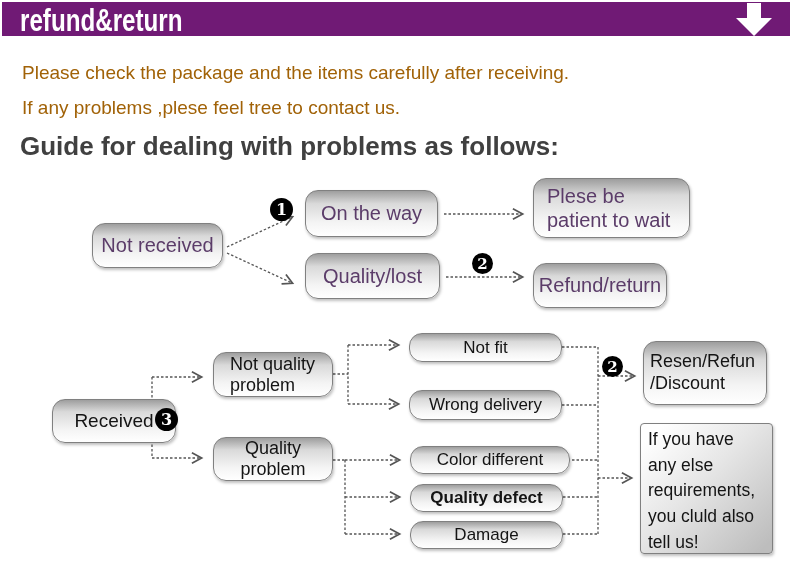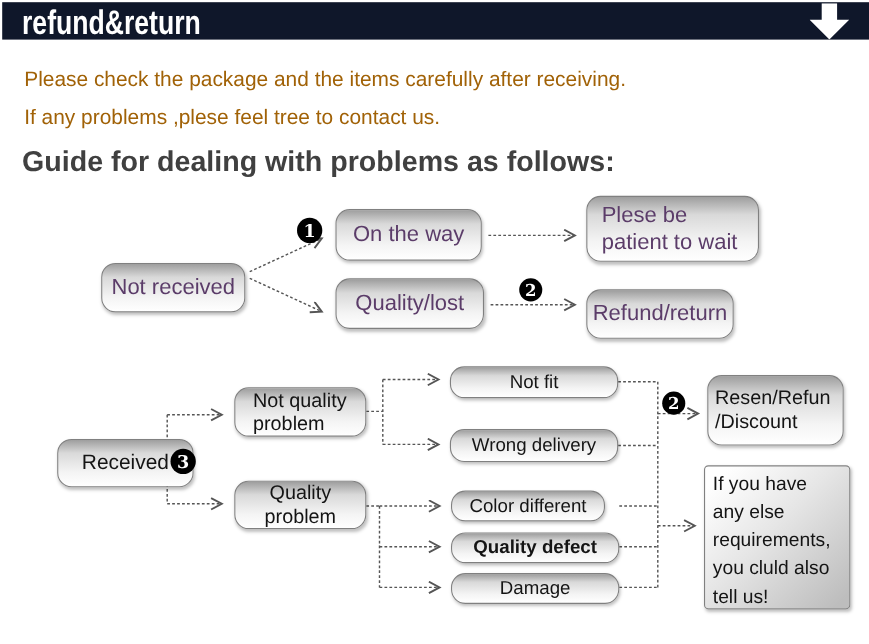--- a/index.html
+++ b/index.html
@@ -1,20 +1,20 @@
 <!DOCTYPE html>
 <html><head>
 <meta charset="utf-8">
 <style>
   html,body{margin:0;padding:0;background:#fff;}
   .page{position:relative;width:790px;height:585px;background:#fff;overflow:hidden;
         font-family:"Liberation Sans", sans-serif;}
 
   
-  .banner{position:absolute;left:2px;top:2px;right:0;height:34px;background:#0f172a;}
+  .banner{position:absolute;left:2px;top:2px;right:0;height:34px;background:#701a75;}
   .banner-title{position:absolute;left:18px;top:1px;color:#fff;font-size:31px;font-weight:700;
         letter-spacing:0px;transform:scaleX(0.78);transform-origin:left center;
         font-family:"Liberation Sans", sans-serif;white-space:nowrap;}
   .banner-arrow{position:absolute;right:18px;top:1px;width:36px;height:33px;}
 
   
   .intro{position:absolute;left:22px;color:#a16207;font-size:19px;white-space:nowrap;}
   .intro1{top:62px;}
   .intro2{top:97px;}
   .heading{position:absolute;left:20px;top:131px;font-size:26px;font-weight:700;
@@ -88,35 +88,35 @@
       <line x1="562" y1="405" x2="598" y2="405"></line>
       <line x1="563" y1="460" x2="598" y2="460"></line>
       <line x1="563" y1="497" x2="598" y2="497"></line>
       <line x1="563" y1="534" x2="598" y2="534"></line>
       <line x1="598" y1="347" x2="598" y2="534"></line>
       <line x1="598" y1="376" x2="634" y2="376" marker-end="url(#ah)"></line>
       <line x1="598" y1="478" x2="631" y2="478" marker-end="url(#ah)"></line>
     </g>
   </svg>
 
-  <div class="node purple" style="left:92px;top:239px;width:131px;height:45px;font-size:20px;">Not received</div>
+  <div class="node purple" style="left:92px;top:223px;width:131px;height:45px;font-size:20px;">Not received</div>
   <div class="node purple" style="left:305px;top:190px;width:133px;height:47px;font-size:20px;">On the way</div>
   <div class="node purple pre left" style="left:533px;top:178px;width:157px;height:60px;font-size:20px;padding-left:13px;line-height:1.2;">Plese be
 patient to wait</div>
   <div class="node purple" style="left:305px;top:253px;width:135px;height:46px;font-size:20px;">Quality/lost</div>
   <div class="node purple" style="left:533px;top:263px;width:134px;height:45px;font-size:20px;">Refund/return</div>
 
   <div class="node" style="left:12px;top:399px;width:124px;height:44px;font-size:19px;margin-left:40px;">Received</div>
   <div class="node pre left" style="left:213px;top:352px;width:120px;height:45px;font-size:18px;padding-left:16px;">Not quality
 problem</div>
   <div class="node pre" style="left:213px;top:437px;width:120px;height:44px;font-size:18px;">Quality
 problem</div>
   <div class="node" style="left:409px;top:333px;width:153px;height:29px;font-size:17px;text-align:right;">Not fit</div>
   <div class="node" style="left:409px;top:390px;width:153px;height:30px;font-size:17px;">Wrong delivery</div>
-  <div class="node" style="left:410px;top:446px;width:140px;height:28px;font-size:17px;">Color different</div>
+  <div class="node" style="left:410px;top:446px;width:160px;height:28px;font-size:17px;">Color different</div>
   <div class="node bold" style="left:410px;top:484px;width:153px;height:28px;font-size:17px;">Quality defect</div>
   <div class="node" style="left:410px;top:521px;width:153px;height:28px;font-size:17px;">Damage</div>
   <div class="node pre left" style="left:643px;top:341px;width:124px;height:64px;font-size:18px;padding-left:6px;line-height:1.2;">Resen/Refun
 /Discount</div>
   <div class="node note pre left" style="left:640px;top:423px;width:133px;height:131px;font-size:17.5px;padding:3px 4px 0 7px;line-height:1.47;">If you have
 any else
 requirements,
 you cluld also
 tell us!</div>
 

